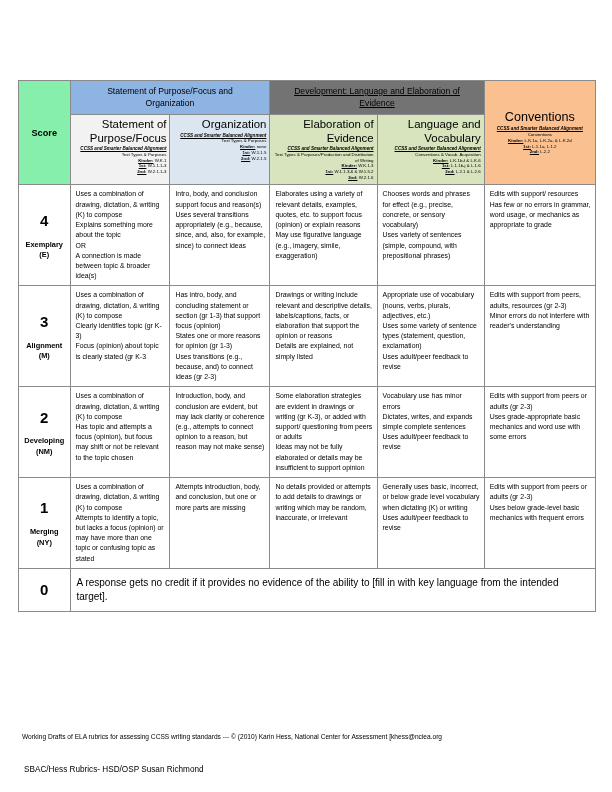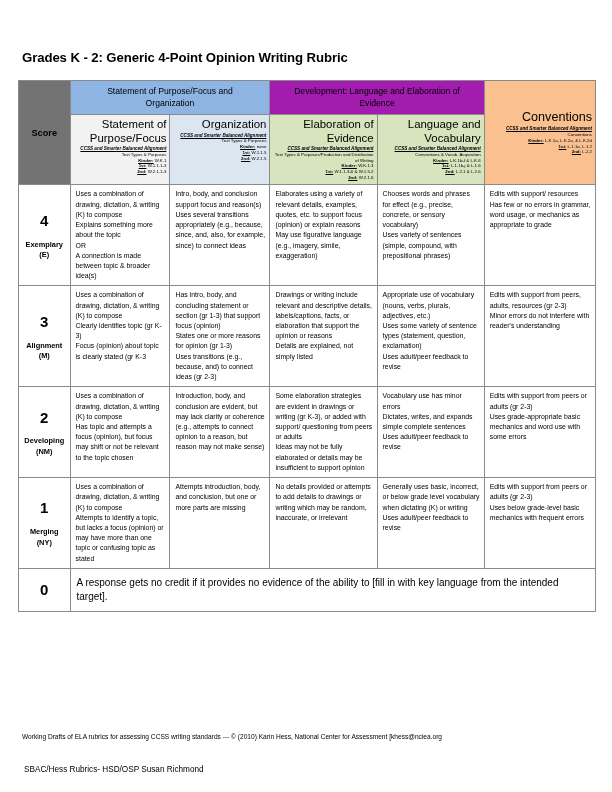--- a/index.html
+++ b/index.html
@@ -42,35 +42,35 @@
     table-layout: fixed;
   }
   table.rubric td {
     border: 1px solid #8a8a8a;
     vertical-align: top;
     padding: 0;
   }
 
   
   .score-head {
-    background: #737373;
+    background: #86efac;
     text-align: center;
     vertical-align: middle !important;
     font-size: 9.2px;
     font-weight: bold;
   }
   .band {
     text-align: center;
     vertical-align: middle !important;
     font-size: 8.6px;
     padding: 5px 20px !important;
     line-height: 1.35;
   }
   .band-blue { background: #8db4e2; }
-  .band-green { background: #a21caf; }
+  .band-green { background: #737373; text-decoration: underline; }
 
   
   .subhead {
     text-align: right;
     padding: 3px 3px 4px 3px !important;
     line-height: 1.12;
   }
   .subhead-white { background: #f2f2f2; }
   .subhead-ltblue { background: #dce6f1; }
   .subhead-green { background: #d7e4bd; }
@@ -99,21 +99,21 @@
     display: block;
     line-height: 1.3;
   }
   .sh-std b {
     text-decoration: underline;
   }
 
   
   .conv-head {
     background: #fac090;
-    text-align: right;
+    text-align: center;
     vertical-align: middle !important;
     padding: 4px 3px !important;
   }
   .conv-head .sh-title { font-size: 12.6px; }
 
   
   .score-cell {
     text-align: center;
     vertical-align: middle !important;
     padding: 4px 2px !important;
@@ -166,21 +166,20 @@
     top: 765px;
     font-size: 8.2px;
     white-space: nowrap;
   }
 </style>
 </head>
 <body>
 
 <div class="page">
 
-  <div class="doc-title">Grades K - 2: Generic 4-Point Opinion Writing Rubric</div>
 
   <table class="rubric">
     <colgroup>
       <col style="width:50px">
       <col style="width:97px">
       <col style="width:97px">
       <col style="width:104px">
       <col style="width:104px">
       <col style="width:108px">
     </colgroup>

